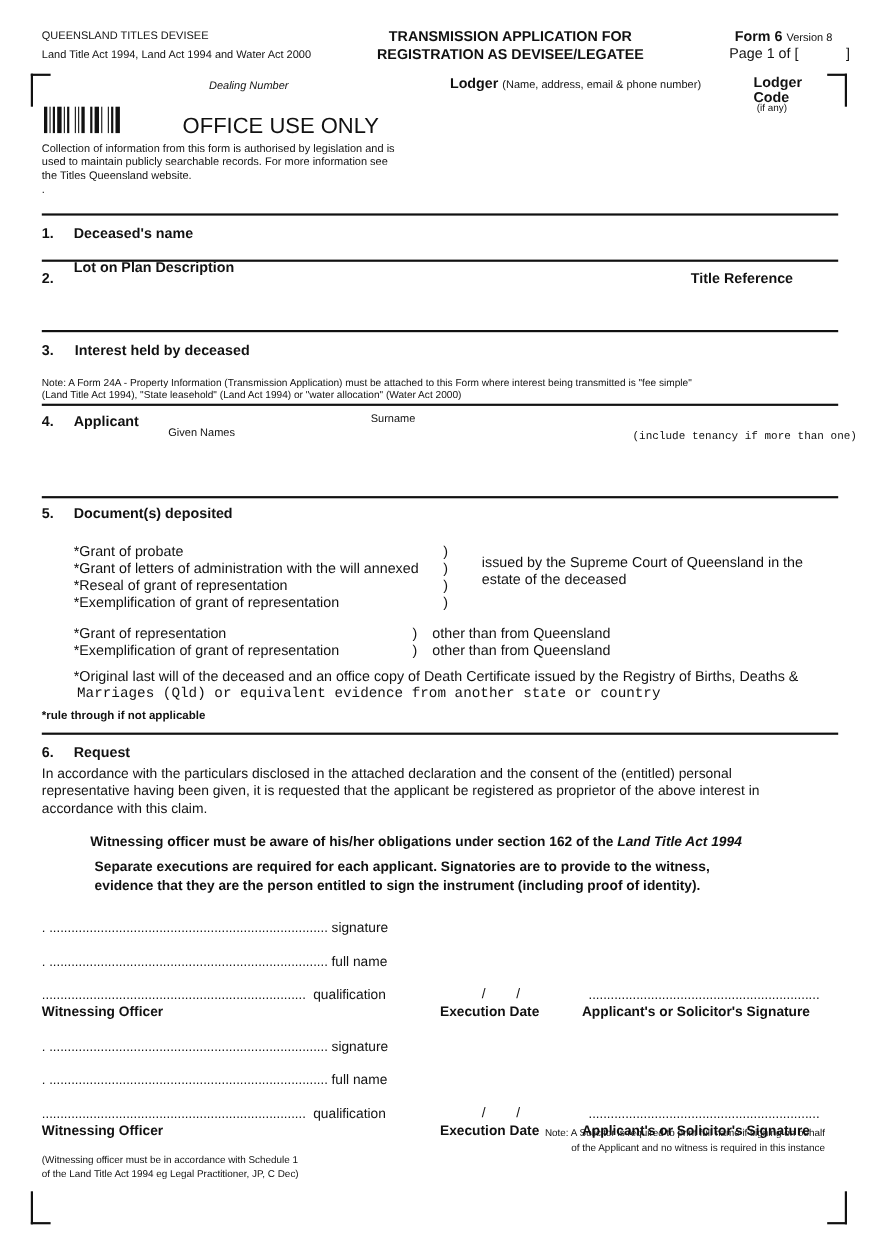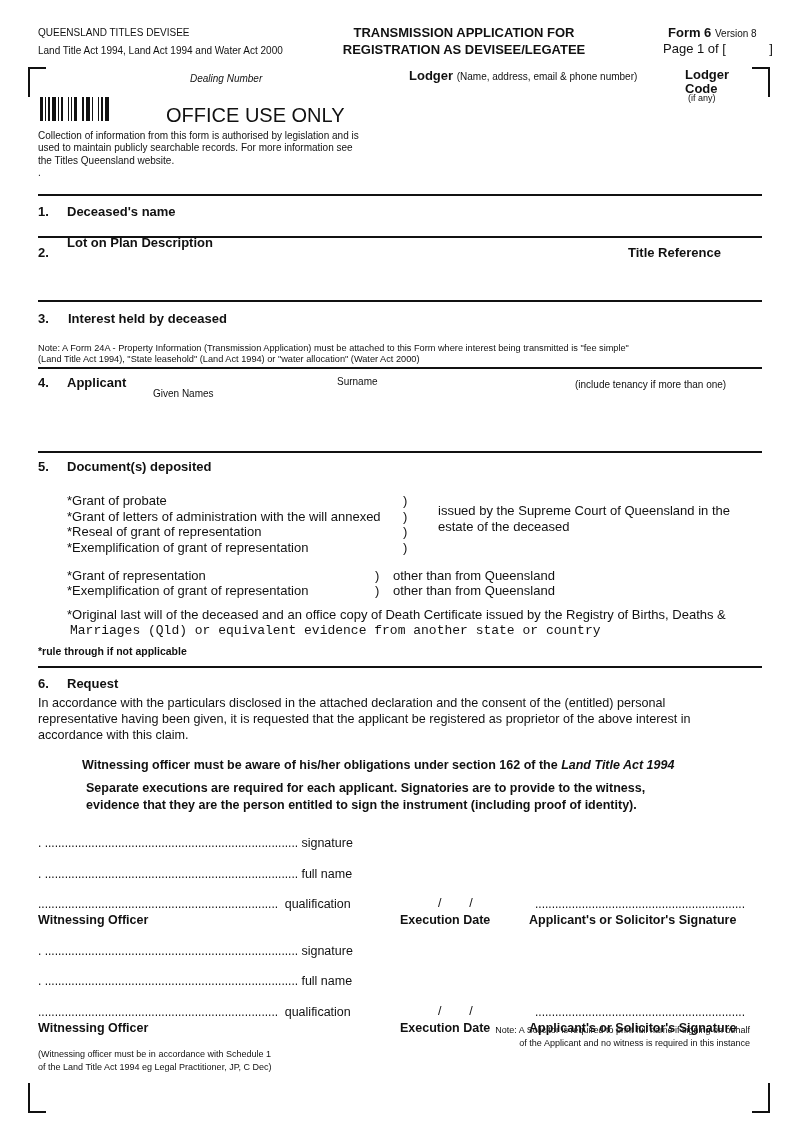--- a/index.html
+++ b/index.html
@@ -101,21 +101,21 @@
 <div class="abs" style="left:38px;top:343px;font-size:9.2px;line-height:11px;">
   <div>Note: A Form 24A - Property Information (Transmission Application) must be attached to this Form where interest being transmitted is "fee simple"</div>
   <div>(Land Title Act 1994), "State leasehold" (Land Act 1994) or "water allocation" (Water Act 2000)</div>
 </div>
 
 <div class="rule" style="top:367px;"></div>
 <div class="sec-num" style="top:375px;">4.</div>
 <div class="sec-title" style="top:375px;">Applicant</div>
 <div class="abs" style="left:153px;top:378px;font-size:10px;margin-top:10px;">Given Names</div>
 <div class="abs" style="left:337px;top:376px;font-size:10px;">Surname</div>
-<div class="abs" style="left:575px;top:379px;font-size:10px;">(include tenancy if more than one)</div>
+<div class="abs" style="left:575px;top:392px;font-size:10px;font-family:Liberation Mono, monospace;">(include tenancy if more than one)</div>
 <input class="field" style="left: 153px; top: 395px; width: 180px; height: 50px;" value="">
 <input class="field" style="left: 337px; top: 395px; width: 420px; height: 50px;" value="">
 
 <div class="rule" style="top:451px;"></div>
 <div class="sec-num" style="top:459px;">5.</div>
 <div class="sec-title" style="left:67px;top:459px;">Document(s) deposited</div>
 
 <div class="doc-line" style="left:67px;top:493px;">*Grant of probate</div>
 <div class="doc-line" style="left:67px;top:509px;">*Grant of letters of administration with the will annexed</div>
 <div class="doc-line" style="left:67px;top:524px;">*Reseal of grant of representation</div>

